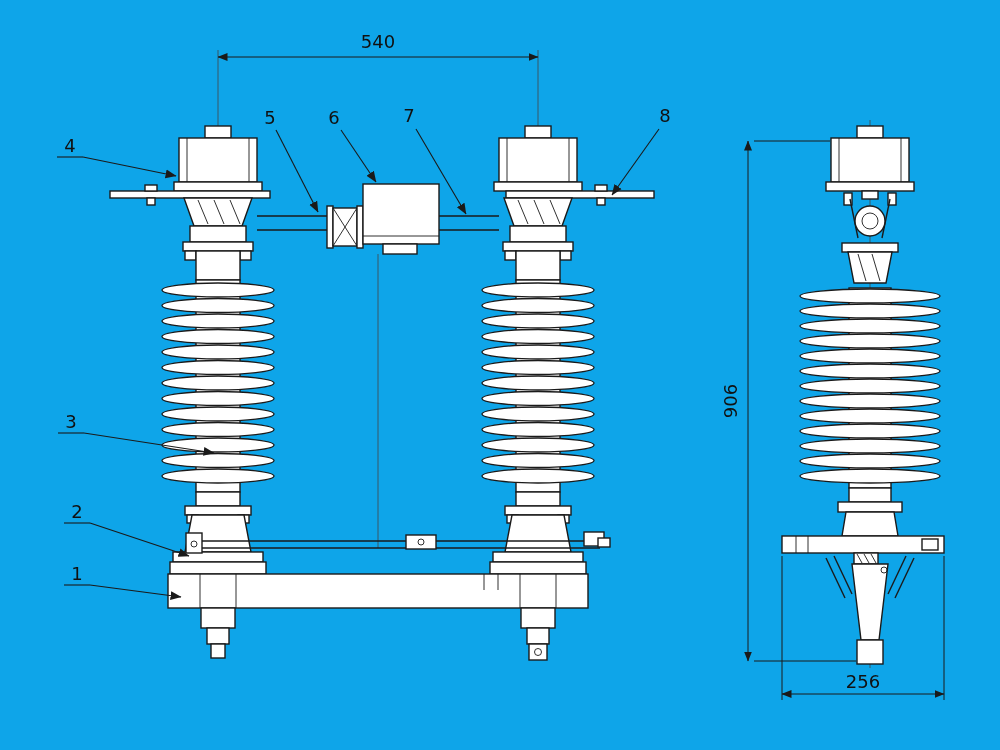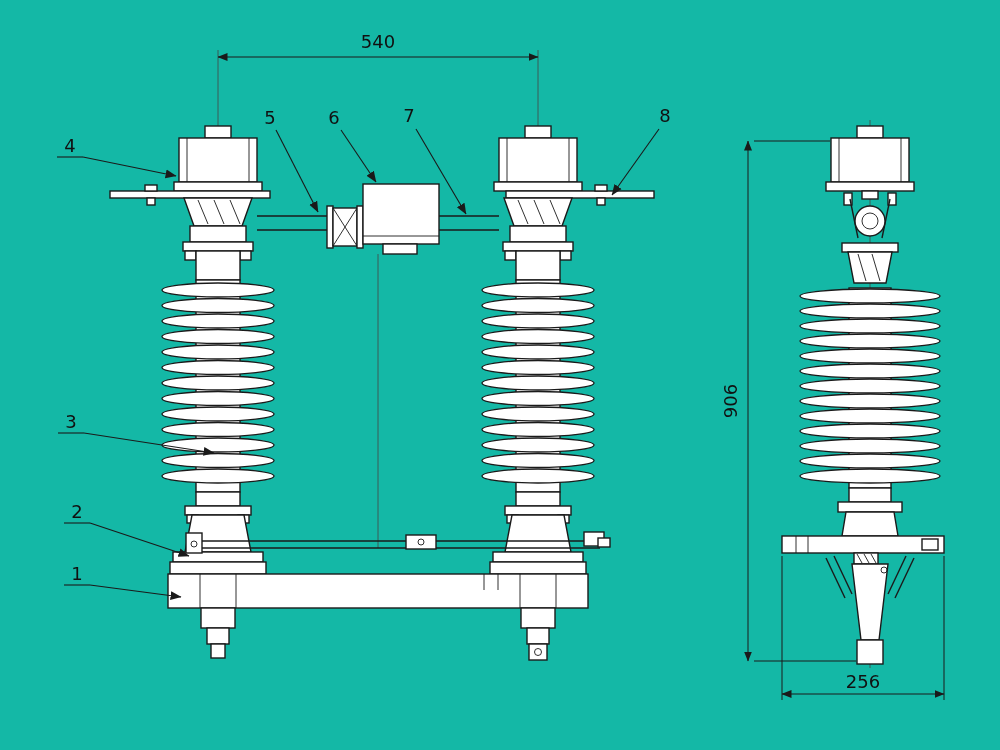--- a/index.html
+++ b/index.html
@@ -1,16 +1,16 @@
 <!DOCTYPE html>
 <html><head>
 <meta charset="utf-8">
 <style>
   html,body{margin:0;padding:0;background:#fff;}
-  .page{position:relative;width:1000px;height:750px;background:#14b8a6;overflow:hidden;
+  .page{position:relative;width:1000px;height:750px;background:#0ea5e9;overflow:hidden;
         font-family:"DejaVu Sans",sans-serif;}
   svg{position:absolute;left:0;top:0;}
   svg *{vector-effect:none;}
   .ln{stroke:#1a1a1a;stroke-width:1.4;fill:none;}
   .fw{stroke:#1a1a1a;stroke-width:1.4;fill:#ffffff;}
   .tn{stroke:#444444;stroke-width:0.8;fill:none;}
   .hx{stroke:#1a1a1a;stroke-width:0.9;fill:none;}
   .dim{stroke:#1a1a1a;stroke-width:1;fill:none;}
   .ldr{stroke:#1a1a1a;stroke-width:1.1;fill:none;}
   .txt{font-family:"DejaVu Sans",sans-serif;font-size:18px;fill:#111111;}

